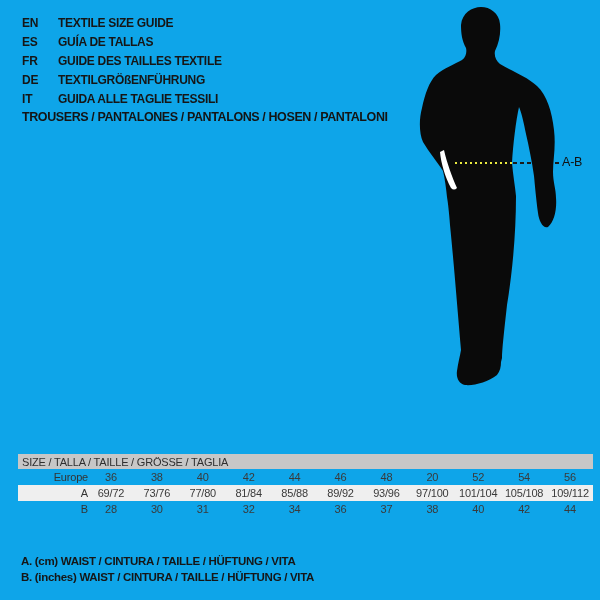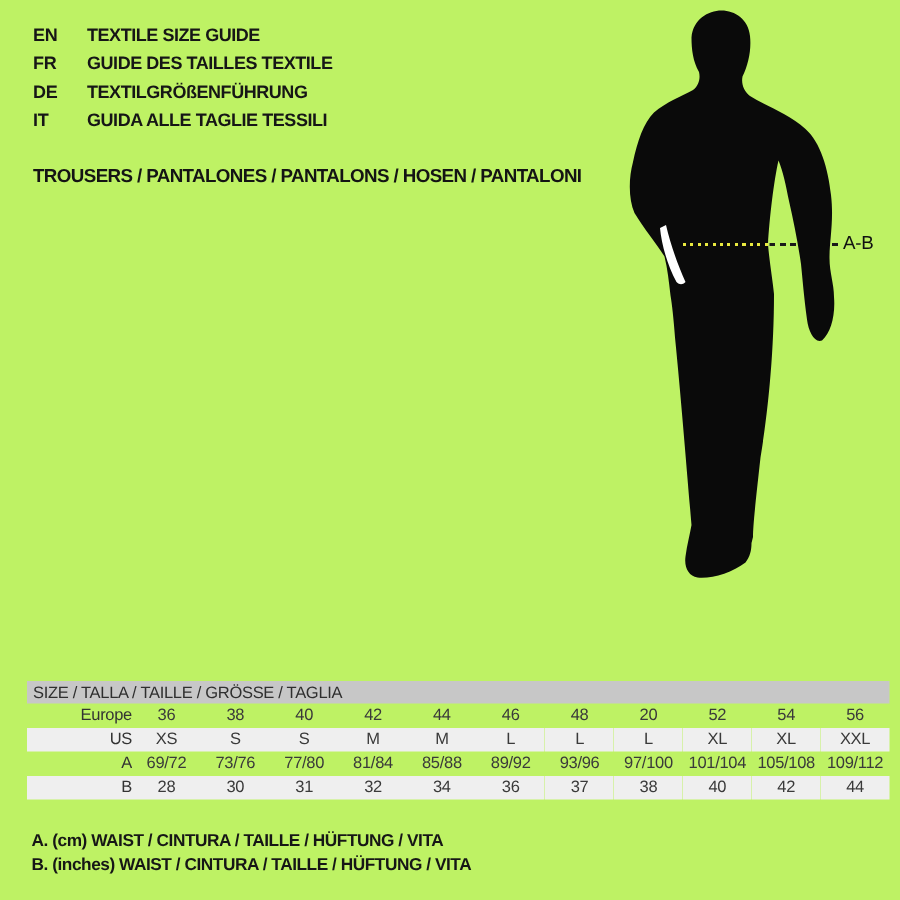--- a/index.html
+++ b/index.html
@@ -1,19 +1,19 @@
 <!DOCTYPE html>
 <html style="--header-bg: #c7c7c7; --alt-bg: #efefef; --dot-color: #e9e93f; --dash-color: #1a1a1a; --silhouette: #0a0a0a;"><head>
 <meta charset="utf-8">
 <style>
   html, body { margin: 0; padding: 0; background: #fff; }
   .canvas {
     position: relative;
     width: 600px; height: 600px;
-    background: #bef264;
+    background: #0ea5e9;
     font-family: "Liberation Sans", "DejaVu Sans", sans-serif;
     color: #1a1a1a;
     overflow: hidden;
   }
 
   
   .lang-block { position: absolute; left: 22px; top: 13px; }
   .lang-row { display: flex; height: 19px; align-items: center; }
   .lang-code {
     width: 36px; font-size: 12px; font-weight: bold;
@@ -87,20 +87,24 @@
 </style>
 </head>
 <body>
 
 <div class="canvas">
 
   <div class="lang-block">
     <div class="lang-row">
       <span class="lang-code">EN</span>
       <span class="lang-text">TEXTILE SIZE GUIDE</span>
+    </div>
+    <div class="lang-row">
+      <span class="lang-code">ES</span>
+      <span class="lang-text">GUÍA DE TALLAS</span>
     </div>
     <div class="lang-row">
       <span class="lang-code">FR</span>
       <span class="lang-text">GUIDE DES TAILLES TEXTILE</span>
     </div>
     <div class="lang-row">
       <span class="lang-code">DE</span>
       <span class="lang-text">TEXTILGRÖßENFÜHRUNG</span>
     </div>
     <div class="lang-row">
@@ -190,34 +194,20 @@
         <td>42</td>
         <td>44</td>
         <td>46</td>
         <td>48</td>
         <td>20</td>
         <td>52</td>
         <td>54</td>
         <td>56</td>
       </tr>
       <tr>
-        <td class="row-label">US</td>
-        <td>XS</td>
-        <td>S</td>
-        <td>S</td>
-        <td>M</td>
-        <td>M</td>
-        <td>L</td>
-        <td>L</td>
-        <td>L</td>
-        <td>XL</td>
-        <td>XL</td>
-        <td>XXL</td>
-      </tr>
-      <tr>
         <td class="row-label">A</td>
         <td>69/72</td>
         <td>73/76</td>
         <td>77/80</td>
         <td>81/84</td>
         <td>85/88</td>
         <td>89/92</td>
         <td>93/96</td>
         <td>97/100</td>
         <td>101/104</td>

